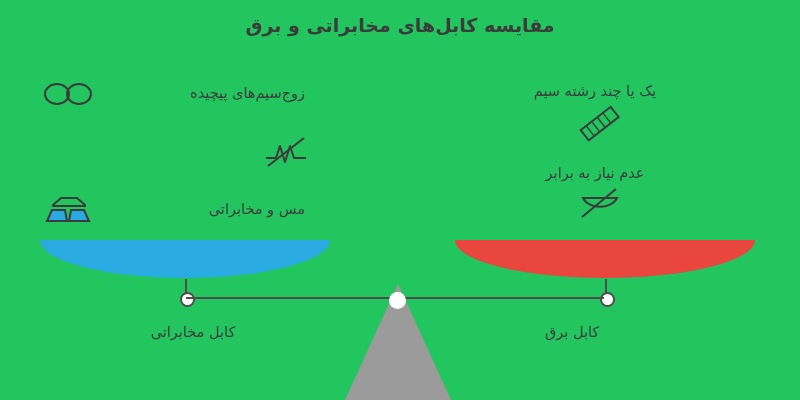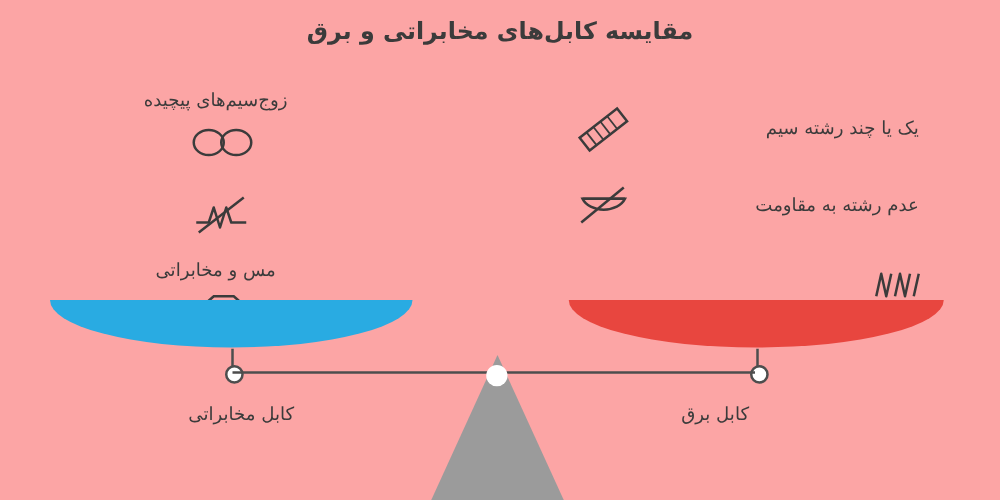--- a/index.html
+++ b/index.html
@@ -7,21 +7,21 @@
     padding: 0;
     background: #ffffff;
   }
   body {
     font-family: "DejaVu Sans", sans-serif;
   }
   #scene {
     position: relative;
     width: 800px;
     height: 400px;
-    background: #fca5a5;
+    background: #22c55e;
     overflow: hidden;
   }
 
   
   #title {
     position: absolute;
     top: 14px;
     left: 0;
     width: 800px;
     text-align: center;
@@ -59,22 +59,22 @@
   .feat-text {
     flex: 1 1 auto;
     font-size: 14.5px;
     line-height: 1.35;
     color: #3b3b3b;
     text-align: right;
     padding-right: 6px;
     direction: rtl;
   }
   #left-list .feat-text  { text-align: left; padding-left: 0; padding-right: 10px;}
-  #left-list .feature-row { flex-direction: column; }
-  #right-list .feature-row { flex-direction: row; }
+  #left-list .feature-row { flex-direction: row; }
+  #right-list .feature-row { flex-direction: column; }
 
   
   #left-list .feature-row { justify-content: flex-start; }
   #left-list .feat-icon   { order: 2; }
   #left-list .feat-text   { order: 1; text-align: right; }
 
   #right-list .feat-icon  { order: 2; }
   #right-list .feat-text  { order: 1; text-align: right; padding-right: 10px; }
 
   
@@ -226,21 +226,21 @@
             <line x1="13" y1="15" x2="13" y2="28" stroke="#3b3b3b" stroke-width="1.4"></line>
             <line x1="20" y1="15" x2="20" y2="28" stroke="#3b3b3b" stroke-width="1.4"></line>
             <line x1="27" y1="15" x2="27" y2="28" stroke="#3b3b3b" stroke-width="1.4"></line>
             <line x1="34" y1="15" x2="34" y2="28" stroke="#3b3b3b" stroke-width="1.4"></line>
           </g>
         </svg>
       </div>
     </div>
 
     <div class="feature-row">
-      <div class="feat-text">عدم رشته به مقاومت</div>
+      <div class="feat-text">عدم نیاز به برابر</div>
       <div class="feat-icon">
         <svg width="50" height="38" viewBox="0 0 50 38">
           <path d="M8 12 A18 13 0 0 0 42 12 L8 12 Z" fill="none" stroke="#3b3b3b" stroke-width="2"></path>
           <line x1="8" y1="12" x2="42" y2="12" stroke="#3b3b3b" stroke-width="2"></line>
           <line x1="7" y1="31" x2="41" y2="3" stroke="#3b3b3b" stroke-width="2"></line>
         </svg>
       </div>
     </div>
 
     <div class="feature-row">

